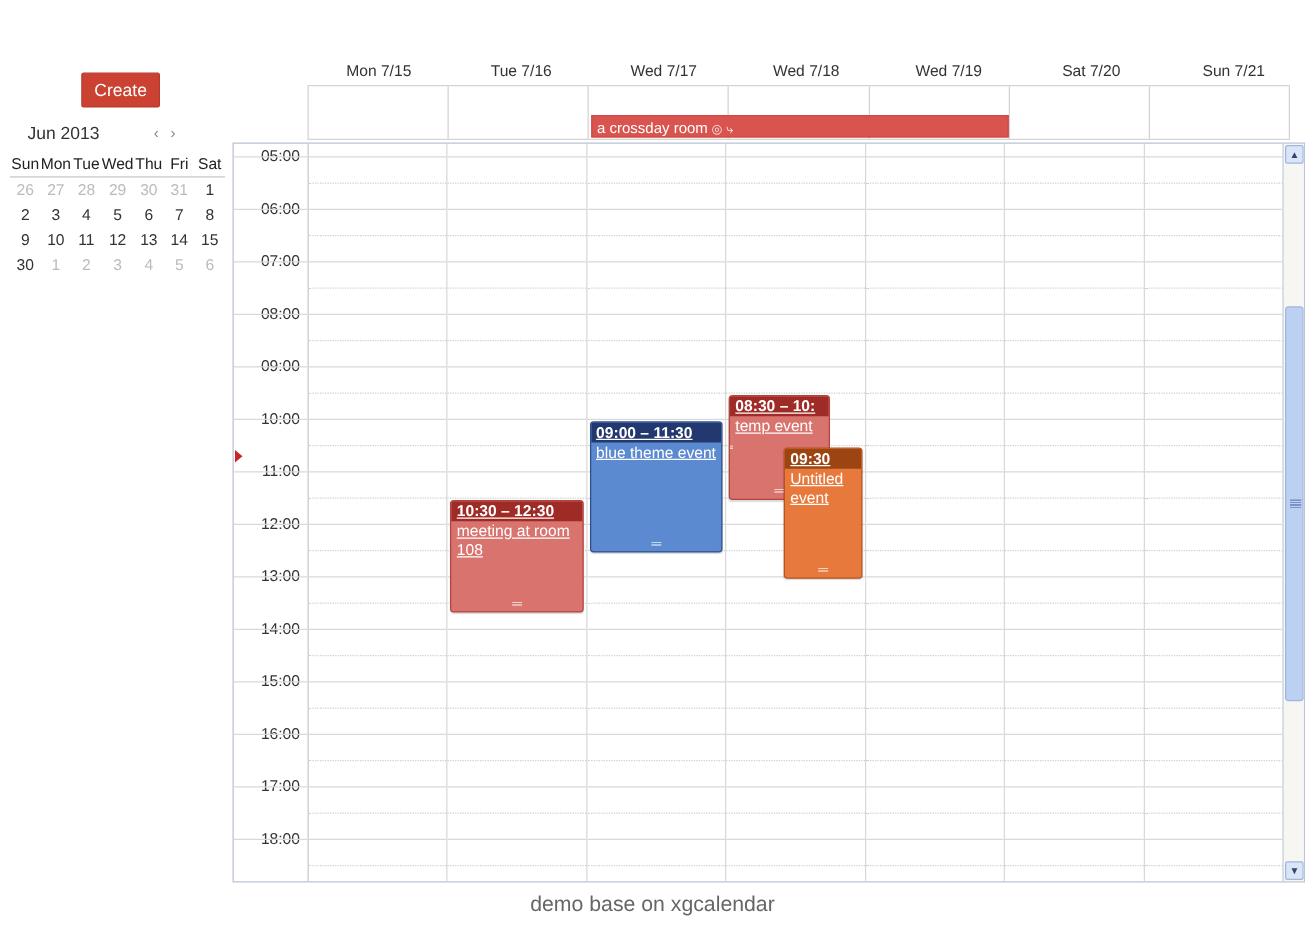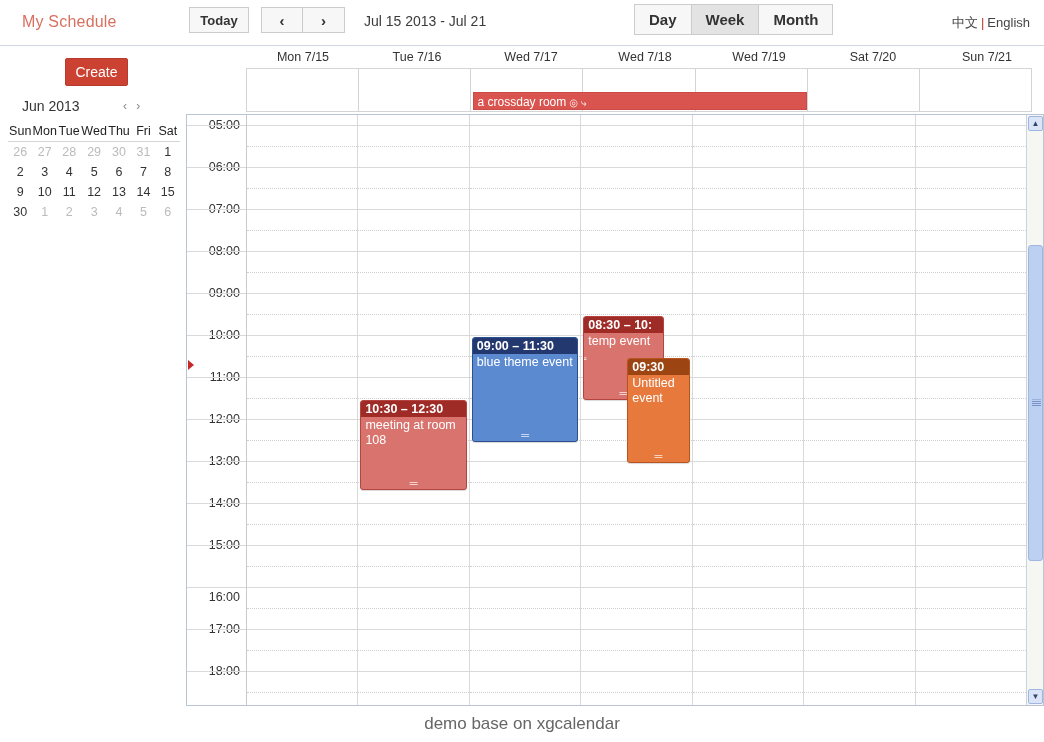--- a/index.html
+++ b/index.html
@@ -114,21 +114,21 @@
   .railline { position: absolute; left: 0; right: 0; height: 0; border-top: 1px solid #d9d9d9; }
   .nowmark {
     position: absolute; left: 1px; width: 0; height: 0;
     border-left: 6px solid #c62828; border-top: 5px solid transparent;
     border-bottom: 5px solid transparent;
   }
 
   
   .ev {
     position: absolute; border-radius: 3px; overflow: hidden; cursor: pointer;
-    color: #fff; box-shadow: 0 1px 1px rgba(0,0,0,.15);
+    color: #fff; box-shadow: 0 1px 1px rgba(0,0,0,.15); text-decoration: underline;
   }
   .ev .ev-head {
     font-size: 12.5px; font-weight: bold; padding: 1px 4px;
     white-space: nowrap; overflow: hidden;
   }
   .ev .ev-body { font-size: 12.5px; padding: 1px 4px; line-height: 15px; }
   .ev .ev-resize {
     position: absolute; left: 0; right: 0; bottom: 3px; text-align: center;
     font-size: 11px; line-height: 6px; opacity: .85; cursor: s-resize;
   }
@@ -169,42 +169,20 @@
   .footer {
     position: absolute; left: 0; top: 706px; width: 1044px; height: 36px;
     text-align: center; line-height: 36px; font-size: 17px; color: #666;
   }
 </style>
 </head>
 <body>
 
 <div id="app">
 
-  <div class="topbar">
-    <div class="brand">My Schedule</div>
-
-    <div class="btn" id="today-btn">Today</div>
-
-    <div class="navgroup">
-      <div class="btn">‹</div>
-      <div class="btn">›</div>
-    </div>
-
-    <div class="daterange">Jul 15 2013 - Jul 21</div>
-
-    <div class="viewgroup">
-      <div class="btn">Day</div>
-      <div class="btn active">Week</div>
-      <div class="btn">Month</div>
-    </div>
-
-    <div class="langs">
-      <a>中文</a><span class="langsep">|</span><a>English</a>
-    </div>
-  </div>
 
   <div class="sidebar">
     <div class="btn" id="create-btn">Create</div>
 
     <div class="mini">
       <div class="mini-head">
         <div class="mini-title">Jun 2013</div>
         <div class="mini-nav">
           <span>‹</span>
           <span>›</span>
@@ -307,21 +285,21 @@
             <div class="hourlabel" style="top: 262px;">11:00</div>
             <div class="railline" style="top: 262px;"></div>
             <div class="hourlabel" style="top: 304px;">12:00</div>
             <div class="railline" style="top: 304px;"></div>
             <div class="hourlabel" style="top: 346px;">13:00</div>
             <div class="railline" style="top: 346px;"></div>
             <div class="hourlabel" style="top: 388px;">14:00</div>
             <div class="railline" style="top: 388px;"></div>
             <div class="hourlabel" style="top: 430px;">15:00</div>
             <div class="railline" style="top: 430px;"></div>
-            <div class="hourlabel" style="top: 472px; margin-top: 10px;">16:00</div>
+            <div class="hourlabel" style="top: 472px;">16:00</div>
             <div class="railline" style="top: 472px;"></div>
             <div class="hourlabel" style="top: 514px;">17:00</div>
             <div class="railline" style="top: 514px;"></div>
             <div class="hourlabel" style="top: 556px;">18:00</div>
             <div class="railline" style="top: 556px;"></div>
             <div class="nowmark" style="top: 245px;"></div>
           </div>
         <div class="cols" id="day-cols">
             <div class="col">
               <div class="hline" style="top: 10px;"></div>

